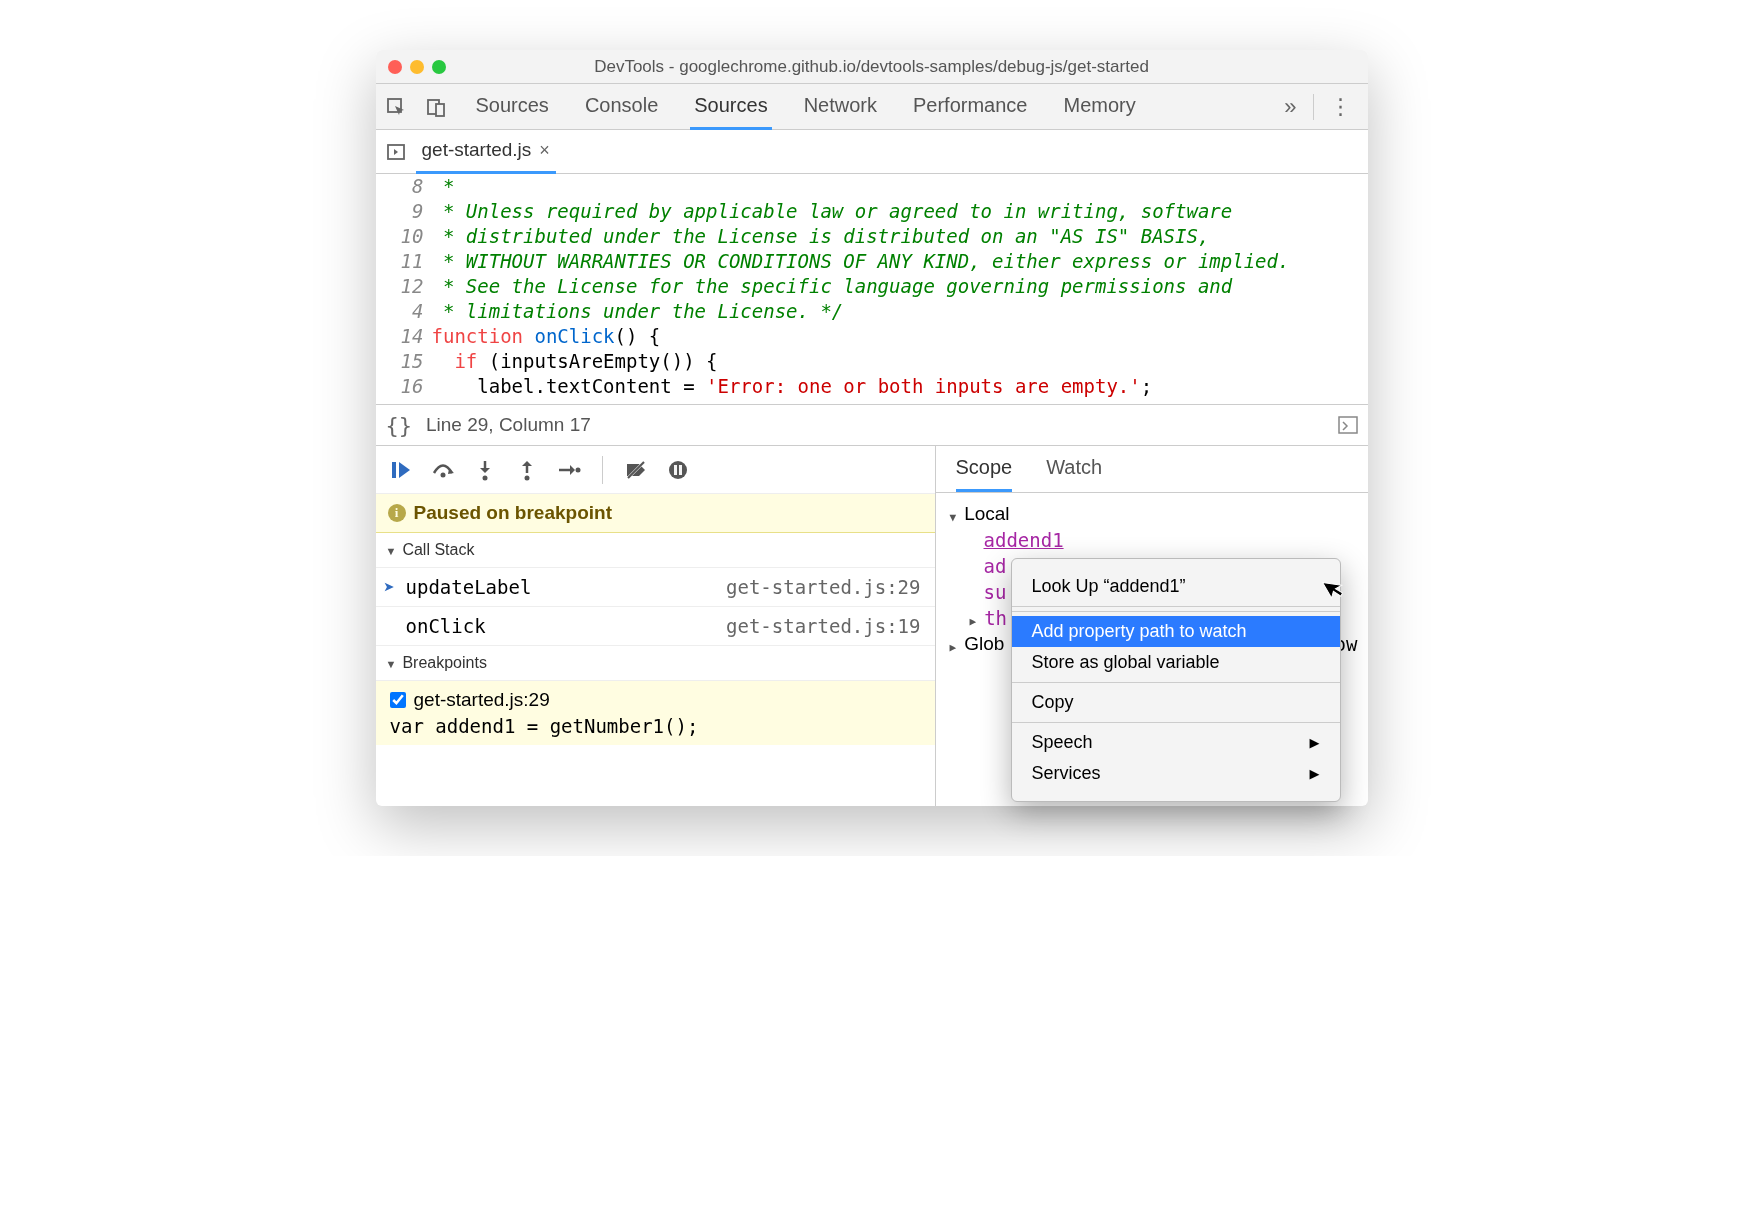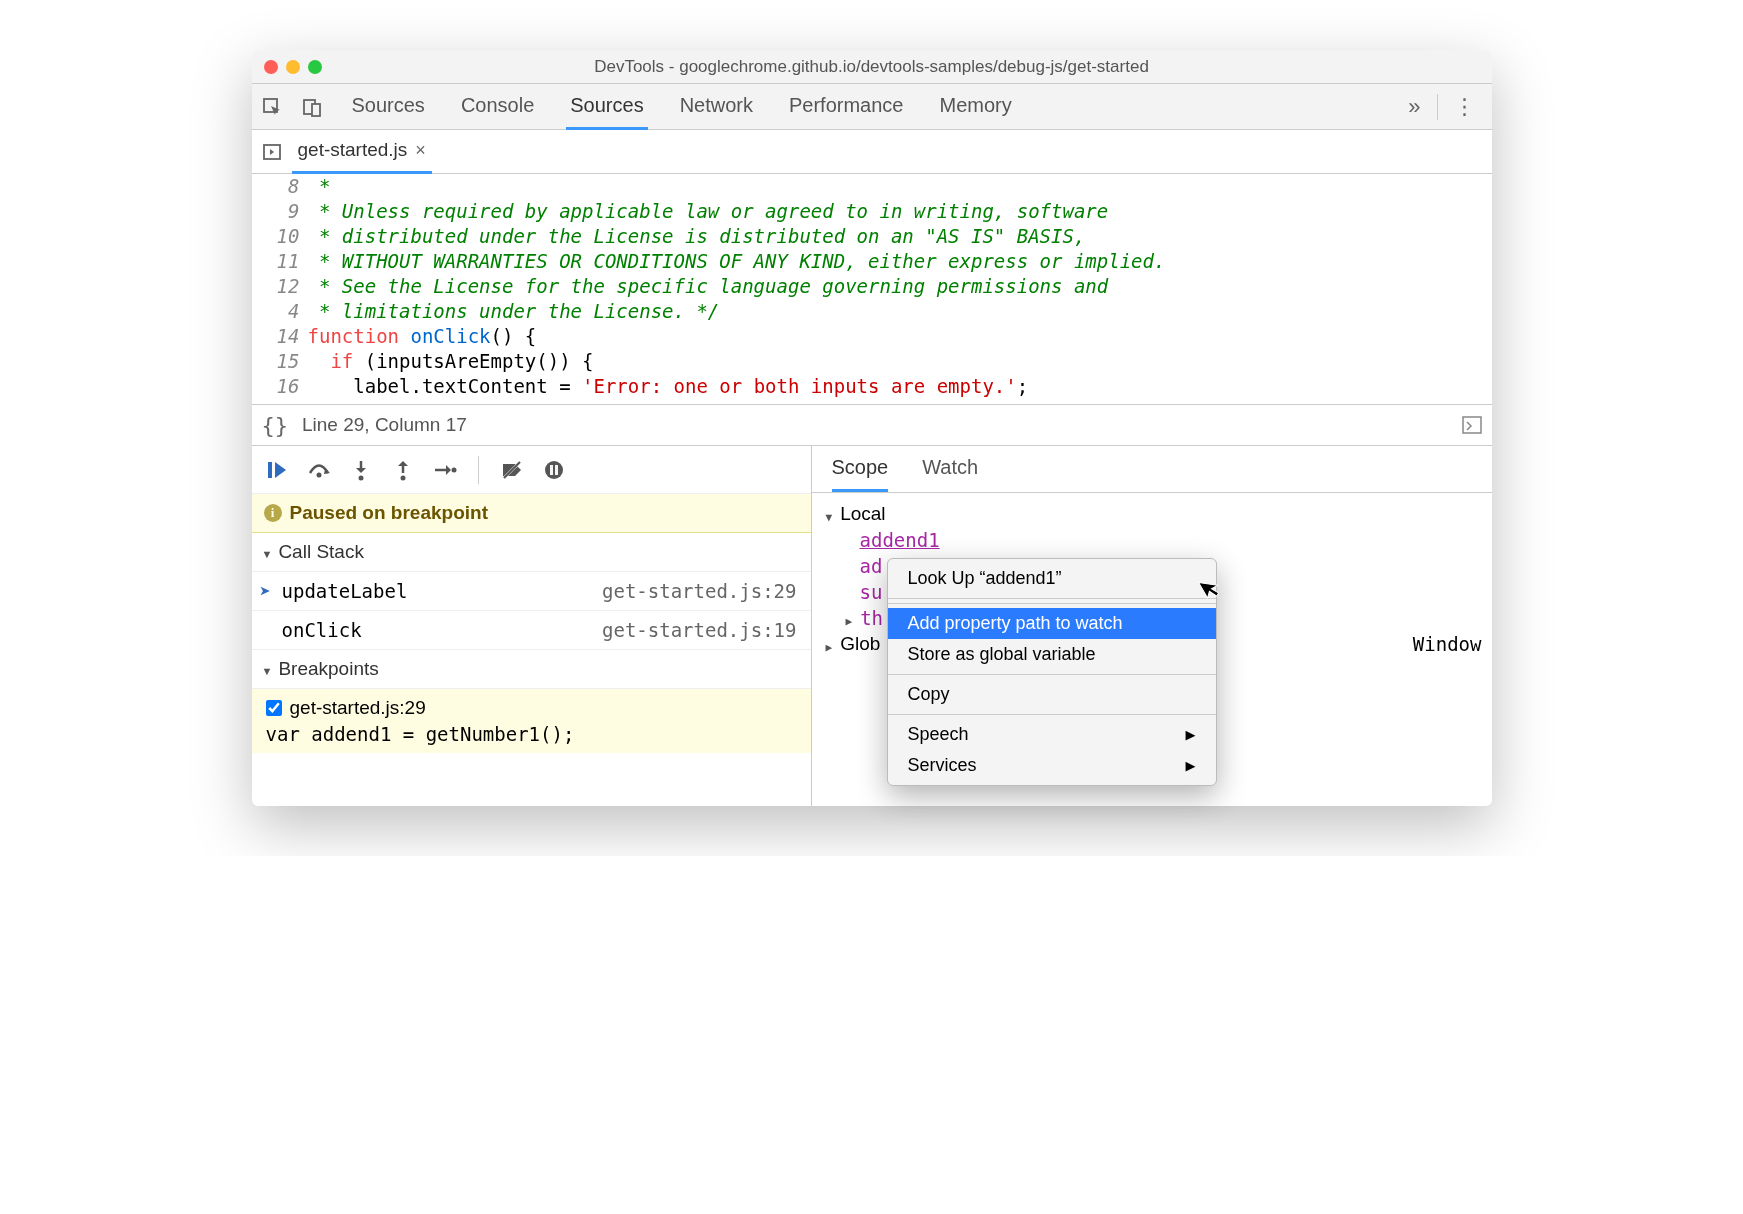--- a/index.html
+++ b/index.html
@@ -5,21 +5,21 @@
 * { box-sizing: border-box; margin: 0; padding: 0; }
 body {
   background: #fff;
   font-family: -apple-system, BlinkMacSystemFont, "Segoe UI", sans-serif;
   display: flex;
   justify-content: center;
   align-items: flex-start;
   padding: 50px;
 }
 .window {
-  width: 1240px;
+  width: 992px;
   background: #fff;
   border-radius: 6px;
   box-shadow: 0 20px 60px rgba(0,0,0,0.25);
   overflow: visible;
   position: relative;
 }
 .titlebar {
   height: 34px;
   background: #f3f3f3;
   border-bottom: 1px solid #ccc;
@@ -127,21 +127,21 @@
 }
 .info-icon {
   width:18px; height:18px; border-radius:50%;
   background:#b7a84a; color:#fffde1;
   display:inline-flex; align-items:center; justify-content:center;
   font-size:13px; font-weight:bold; font-family:Georgia,serif;
 }
 
 .section-header {
   padding: 8px 10px;
-  font-size: 19px; color:#333;
+  font-size: 16px; color:#333;
   display:flex; align-items:center; gap:6px;
   border-bottom: 1px solid #eee;
 }
 .toggle-down::before { content:"▼"; font-size:11px; color:#555; }
 
 .stack-item {
   display:flex; justify-content:space-between;
   padding: 8px 14px 8px 30px;
   font-size: 19px; font-family: Menlo, Monaco, monospace;
   border-bottom: 1px solid #eee;
@@ -181,21 +181,21 @@
 
 .context-menu {
   position: absolute;
   top: 112px; left: 75px;
   width: 330px;
   background: #f4f4f4;
   border: 1px solid #bbb;
   border-radius: 6px;
   box-shadow: 0 10px 30px rgba(0,0,0,0.3);
   font-size: 18px;
-  padding: 4px 0;
+  padding: 12px 0;
   font-family: -apple-system, sans-serif;
   z-index: 100;
 }
 .ctx-item {
   padding: 5px 20px;
   cursor: default;
   display:flex; justify-content:space-between; align-items:center;
 }
 .ctx-item.highlighted { background:#2b7bff; color:#fff; }
 .ctx-sep { height:1px; background:#ccc; margin:4px 0; }

